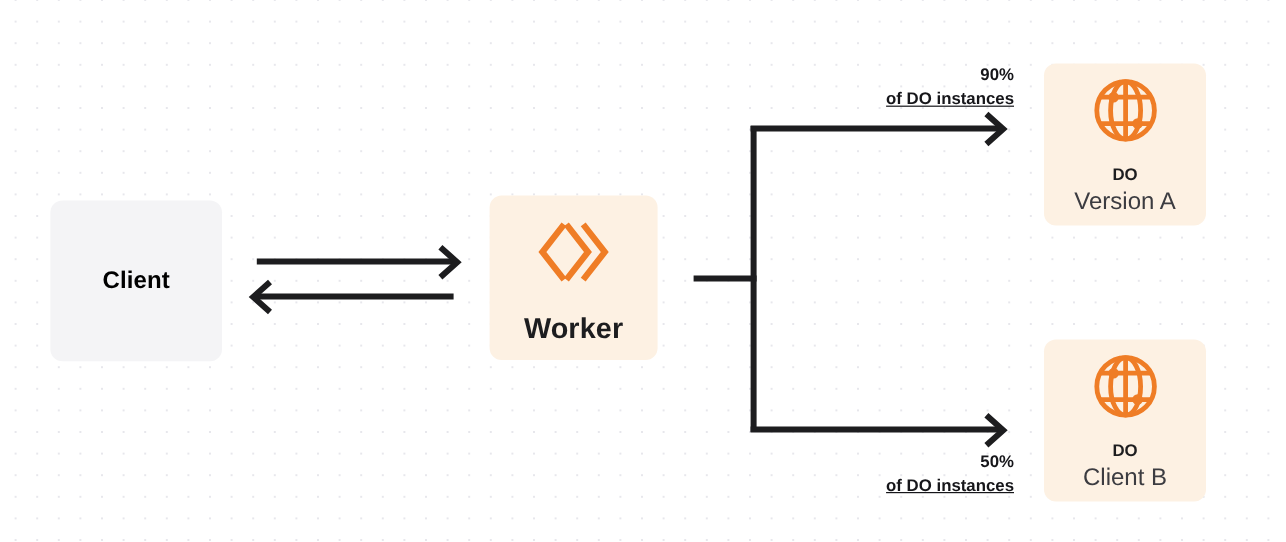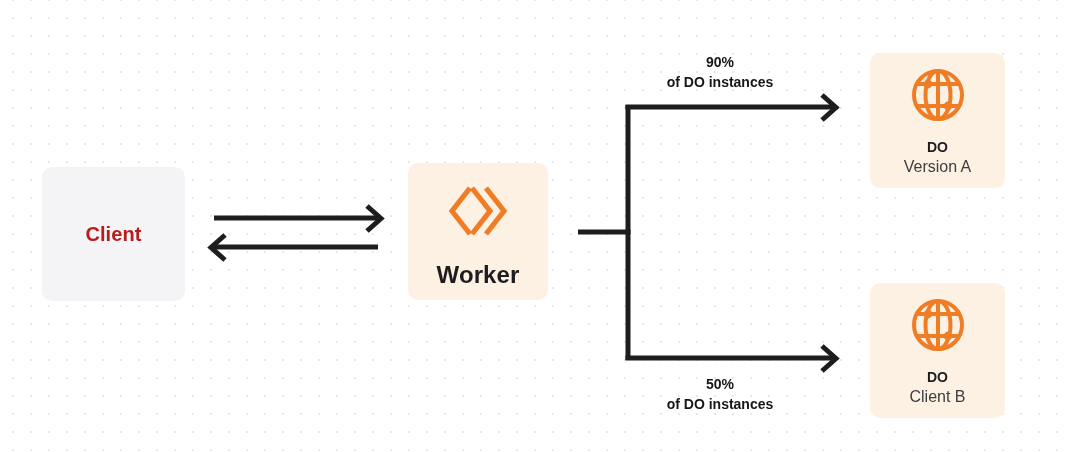--- a/index.html
+++ b/index.html
@@ -38,21 +38,21 @@
   #node-client {
     left: 42px;
     top: 167px;
     width: 143px;
     height: 134px;
     background-color: #f4f4f6;
   }
   #node-client .node-title {
     font-size: 20px;
     font-weight: bold;
-    color: #b91c1c;
+    color: #000000;
     letter-spacing: 0.1px;
   }
 
   
   #node-worker {
     left: 408px;
     top: 163px;
     width: 140px;
     height: 137px;
     background-color: #fdf1e3;
@@ -79,59 +79,59 @@
   #node-do-a { top: 53px; }
   #node-do-b { top: 283px; }
   .node-do .node-icon { margin-bottom: 12px; }
   .node-do .node-title {
     font-size: 14px;
     font-weight: bold;
     color: #1d1d1f;
     line-height: 1.15;
   }
   .node-do .node-subtitle {
-    font-size: 16px;
+    font-size: 20px;
     font-weight: normal;
     color: #3c3c41;
     line-height: 1.3;
     margin-top: 2px;
   }
 
   
   #connectors {
     position: absolute;
     left: 0;
     top: 0;
     width: 1072px;
     height: 452px;
     pointer-events: none;
   }
 
   
   .edge-label {
     position: absolute;
-    text-align: center;
+    text-align: right;
     font-size: 14px;
     font-weight: bold;
     color: #16161a;
     line-height: 1.45;
     white-space: nowrap;
   }
   #label-top {
     left: 595px;
     top: 52px;
     width: 250px;
   }
   #label-bottom {
     left: 595px;
     top: 374px;
     width: 250px;
   }
   .edge-label .lbl-pct { display: block; }
-  .edge-label .lbl-sub { display: block; }
+  .edge-label .lbl-sub { display: block; text-decoration: underline; }
 </style>
 </head>
 <body>
 
 <div id="diagram-canvas">
 
   <svg id="connectors" viewBox="0 0 1072 452" xmlns="http://www.w3.org/2000/svg">
 
     <g>
       <line x1="214" y1="218" x2="378" y2="218" stroke="#1d1d1f" stroke-width="5"></line>

